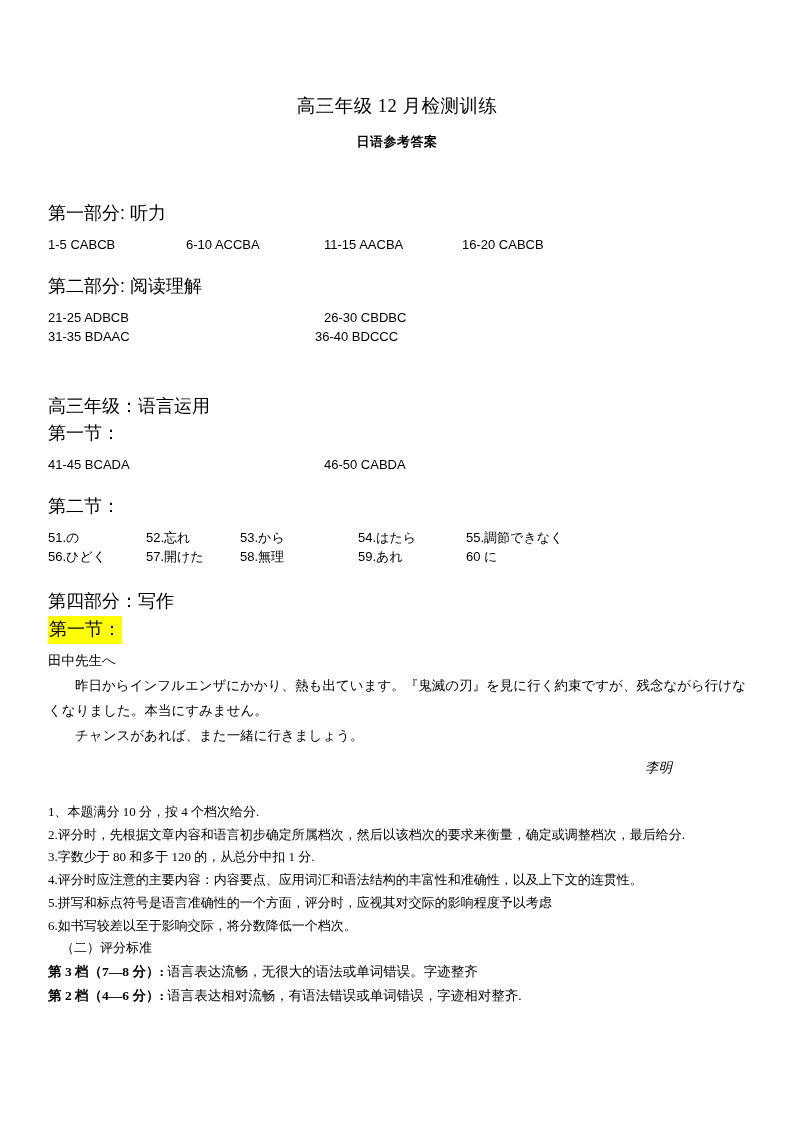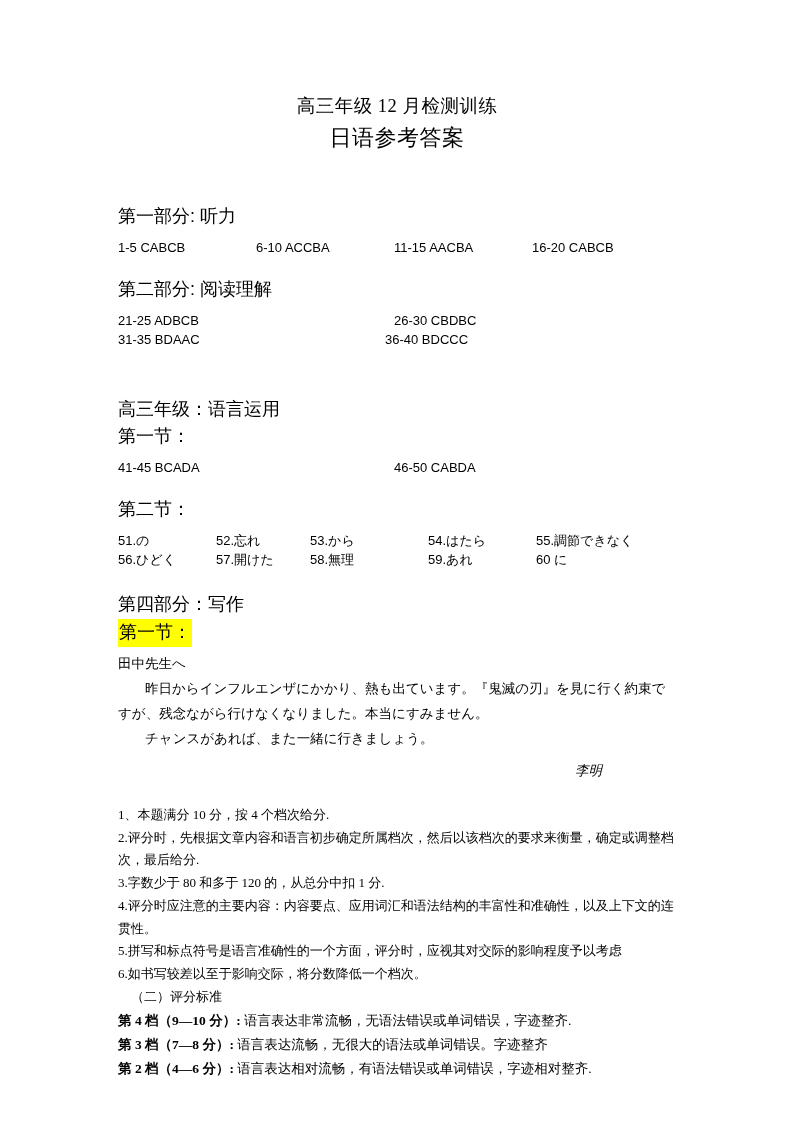--- a/index.html
+++ b/index.html
@@ -13,35 +13,37 @@
     font-family: "Liberation Serif", "DejaVu Serif", serif;
     color: #000000;
     position: relative;
     overflow: hidden;
   }
   .page {
     position: relative;
     width: 794px;
     height: 1123px;
     box-sizing: border-box;
-    padding: 0 118px;
+    padding: 0 48px;
   }
   .title-block {
     padding-top: 92px;
     text-align: center;
   }
   .doc-title {
     font-size: 18.5px;
     letter-spacing: 0.5px;
     line-height: 1.55;
   }
   .doc-subtitle {
-    font-size: 22px;
+    font-size: 13px;
     letter-spacing: 0.5px;
     line-height: 1.55;
+    margin-top: 11px;
+    font-weight: bold;
   }
   .section {
     margin-top: 0;
   }
   .sec-head {
     font-size: 18px;
     font-family: "Liberation Sans", "DejaVu Sans", sans-serif;
     line-height: 1.55;
   }
   .ans-row {
@@ -191,24 +193,20 @@
     <div class="crit-line">1、本题满分 10 分，按 4 个档次给分.</div>
     <div class="crit-line">2.评分时，先根据文章内容和语言初步确定所属档次，然后以该档次的要求来衡量，确定或调整档次，最后给分.</div>
     <div class="crit-line">3.字数少于 80 和多于 120 的，从总分中扣 1 分.</div>
     <div class="crit-line">4.评分时应注意的主要内容：内容要点、应用词汇和语法结构的丰富性和准确性，以及上下文的连贯性。</div>
     <div class="crit-line">5.拼写和标点符号是语言准确性的一个方面，评分时，应视其对交际的影响程度予以考虑</div>
     <div class="crit-line">6.如书写较差以至于影响交际，将分数降低一个档次。</div>
 
     <div class="crit-head">（二）评分标准</div>
 
     <div class="score-line">
-      <b>第 4 档（9—10 分）:</b>
-      <span>语言表达非常流畅，无语法错误或单词错误，字迹整齐.</span>
-    </div>
-    <div class="score-line">
       <b>第 3 档（7—8 分）:</b>
       <span>语言表达流畅，无很大的语法或单词错误。字迹整齐</span>
     </div>
     <div class="score-line">
       <b>第 2 档（4—6 分）:</b>
       <span>语言表达相对流畅，有语法错误或单词错误，字迹相对整齐.</span>
     </div>
   </div>
 
 </div>

